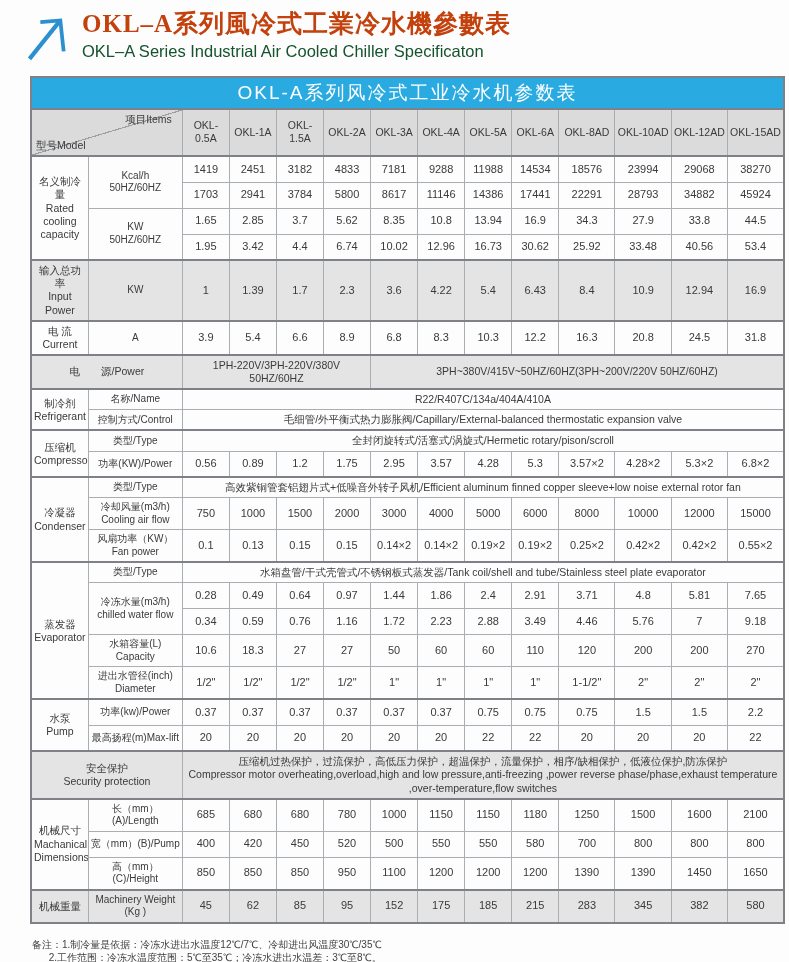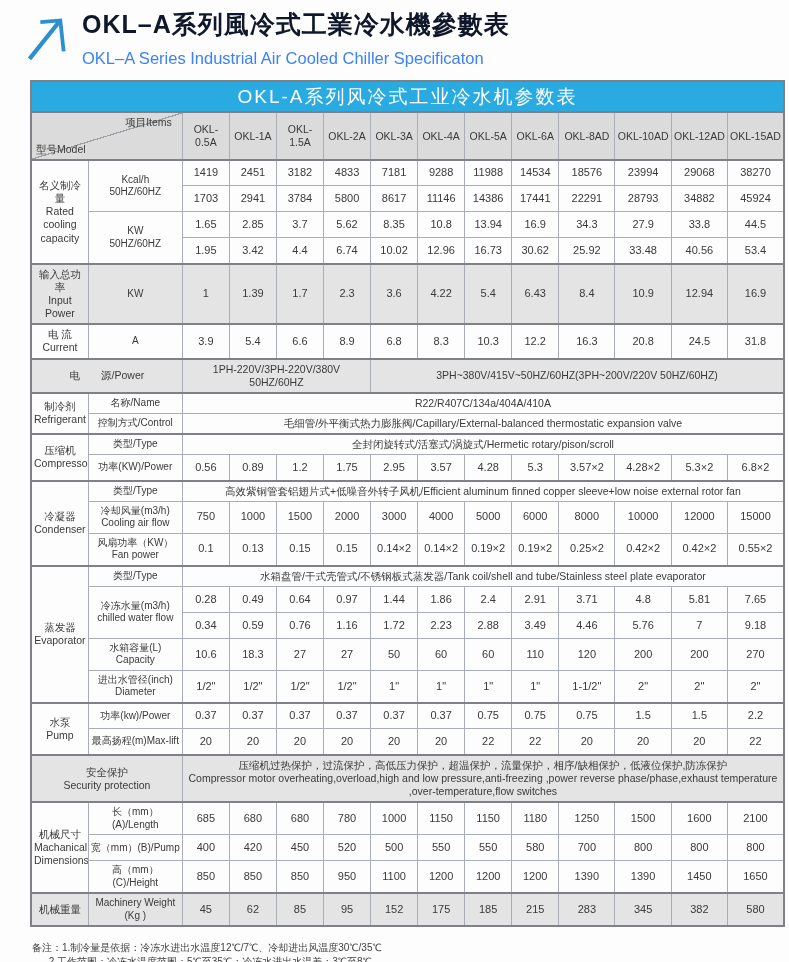--- a/index.html
+++ b/index.html
@@ -8,22 +8,22 @@
     width: 789px; height: 962px; overflow: hidden;
     font-family: "Liberation Sans", sans-serif;
     color: #333;
   }
   .page { padding: 8px 3px 0 20px; }
 
   
   .doc-header { display: flex; align-items: flex-start; gap: 10px; margin: 2px 0 12px 2px; }
   .logo { width: 50px; height: 52px; flex: 0 0 auto; margin-top: 2px; }
   .titles { line-height: 1.15; }
-  .title-zh { font-size: 25px; font-weight: 600; color: #0f172a; letter-spacing: 1px; }
-  .title-en { font-size: 16.5px; font-weight: 500; color: #3b82f6; margin-top: 10px; }
+  .title-zh { font-size: 25px; font-weight: 600; color: #c2410c; letter-spacing: 1px; font-family: Liberation Serif, serif; }
+  .title-en { font-size: 16.5px; font-weight: 500; color: #14532d; margin-top: 3px; }
 
   
   table.spec {
     border-collapse: collapse; table-layout: fixed;
     width: 755px; margin-left: 10px;
     font-size: 10.5px; color: #3a3a3a;
   }
   table.spec td, table.spec th {
     border: 1px solid #a9aeb4;
     text-align: center; vertical-align: middle;

